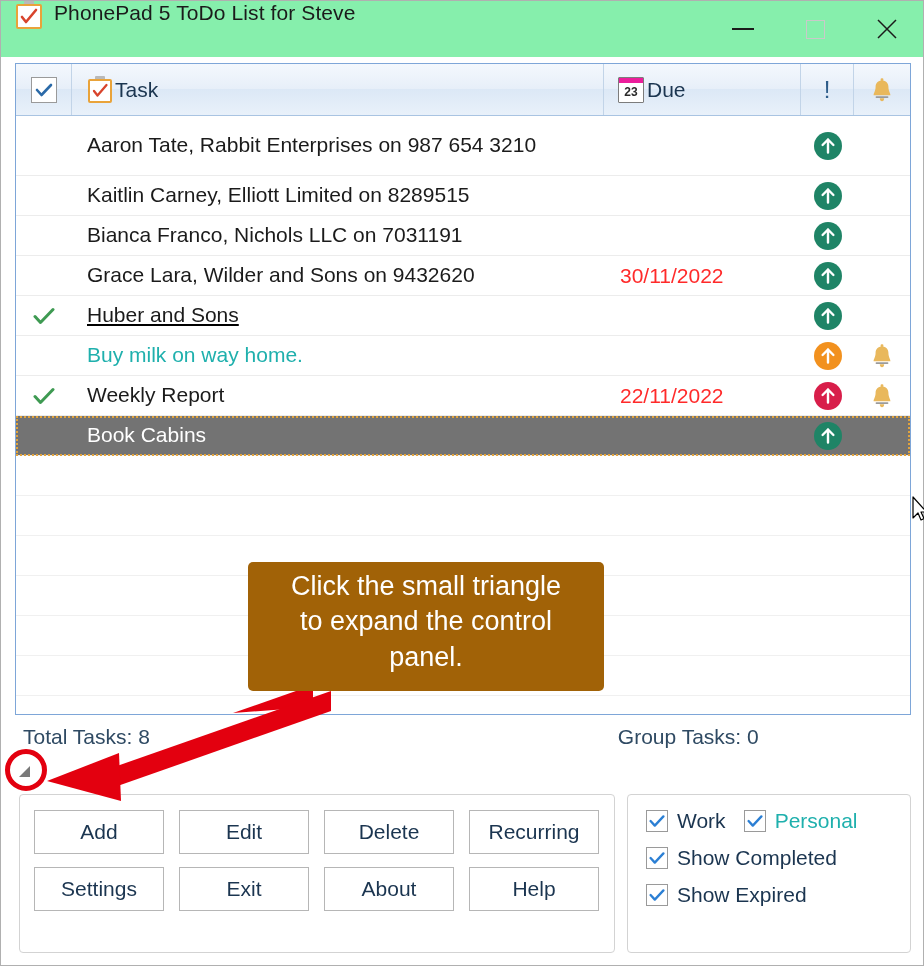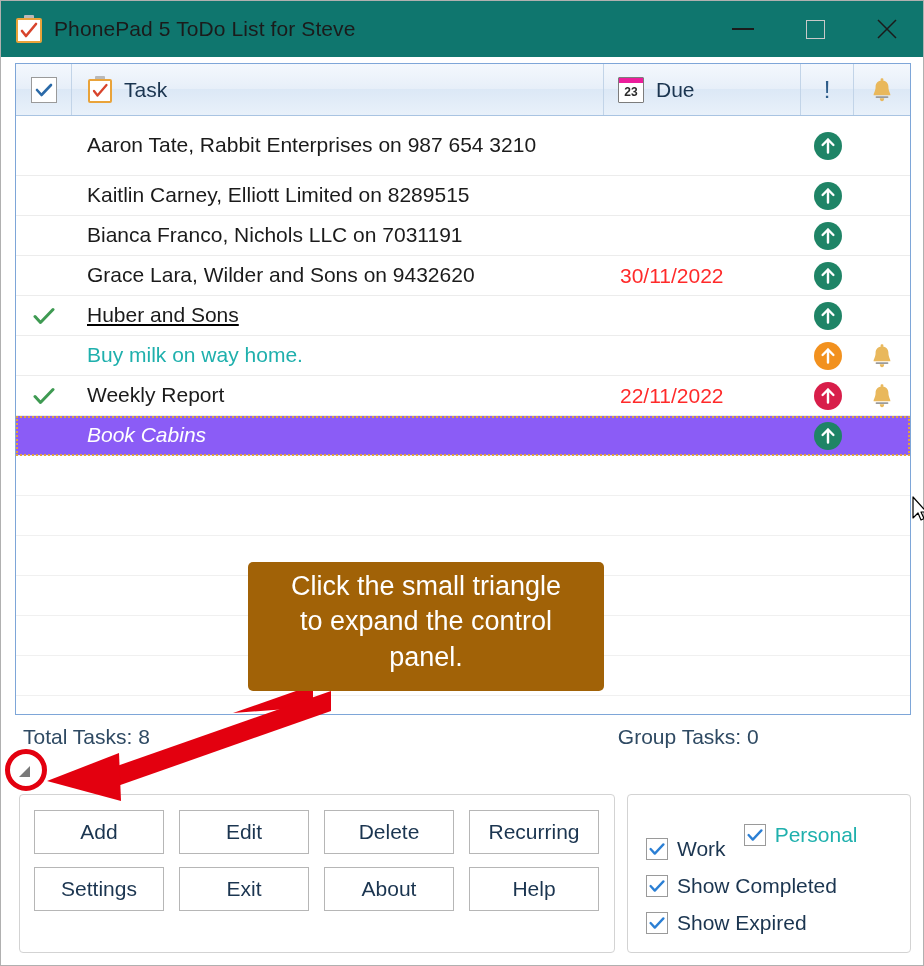--- a/index.html
+++ b/index.html
@@ -24,23 +24,22 @@
     border: 1px solid #b0b0b0;
     box-sizing: border-box;
   }
 
   
   #title-bar {
     position: absolute;
     left: 0; top: 0;
     width: 100%;
     height: 56px;
-    background: #0f766e;
-    display: flex;
-    align-items: center;
+    background: #86efac;
+    display: flex;
     box-sizing: border-box;
   }
   #app-icon {
     margin-left: 15px;
     width: 26px;
     height: 28px;
     position: relative;
     flex: none;
   }
   #title-text {
@@ -109,21 +108,21 @@
     flex: none;
   }
   .hdr-check { width: 55px; justify-content: center; }
   .hdr-task  { flex: 1; padding-left: 16px; }
   .hdr-due   { width: 196px; padding-left: 14px; }
   .hdr-pri   { width: 52px; justify-content: center; }
   .hdr-alarm { width: 56px; justify-content: center; }
   .hdr-label {
     font-size: 21px;
     color: #1b3550;
-    margin-left: 12px;
+    margin-left: 3px;
   }
 
   .chk-box {
     width: 26px; height: 26px;
     border: 1px solid #9a9a9a;
     background: #fff;
     display: flex; align-items: center; justify-content: center;
     box-sizing: border-box;
   }
 
@@ -183,24 +182,23 @@
   }
   .row {
     display: flex;
     align-items: center;
     border-bottom: 1px solid #ececec;
     box-sizing: border-box;
     background: #ffffff;
     position: relative;
   }
   .row.selected {
-    background: #8b5cf6;
+    background: #737373;
     outline: 2px dotted #e2a33c;
     outline-offset: -2px;
-    font-style: italic;
   }
   .row.empty { border-bottom: 1px solid #f0f0f0; }
   .c-check { width: 55px; display: flex; align-items: center; justify-content: center; flex: none; }
   .c-task  { flex: 1; padding-left: 16px; font-size: 21px; color: #1b1b1b; line-height: 1.25; }
   .c-due   { width: 196px; padding-left: 14px; font-size: 21px; color: #ff2a2a; box-sizing: border-box; flex: none; }
   .c-pri   { width: 52px; display: flex; align-items: center; justify-content: center; flex: none; }
   .c-alarm { width: 56px; display: flex; align-items: center; justify-content: center; flex: none; }
   .row.selected .c-task { color: #ffffff; }
 
   .tick {
@@ -637,21 +635,21 @@
     <div class="btn-row">
       <button class="ui-btn">Settings</button>
       <button class="ui-btn">Exit</button>
       <button class="ui-btn">About</button>
       <button class="ui-btn">Help</button>
     </div>
   </div>
 
   <div id="filter-panel">
     <div class="f-line">
-      <div class="f-item" style="margin-right:18px;margin-top:28px;">
+      <div class="f-item" style="margin-right:18px;">
         <div class="f-box">
           <svg width="16" height="12" viewBox="0 0 16 12">
             <path d="M1.6 6 L5.8 10.6 L14.4 1.4" stroke="#2b7fd4" stroke-width="2.3" fill="none" stroke-linecap="round" stroke-linejoin="round"></path>
           </svg>
         </div>
         <span class="f-label">Work</span>
       </div>
       <div class="f-item">
         <div class="f-box">
           <svg width="16" height="12" viewBox="0 0 16 12">

